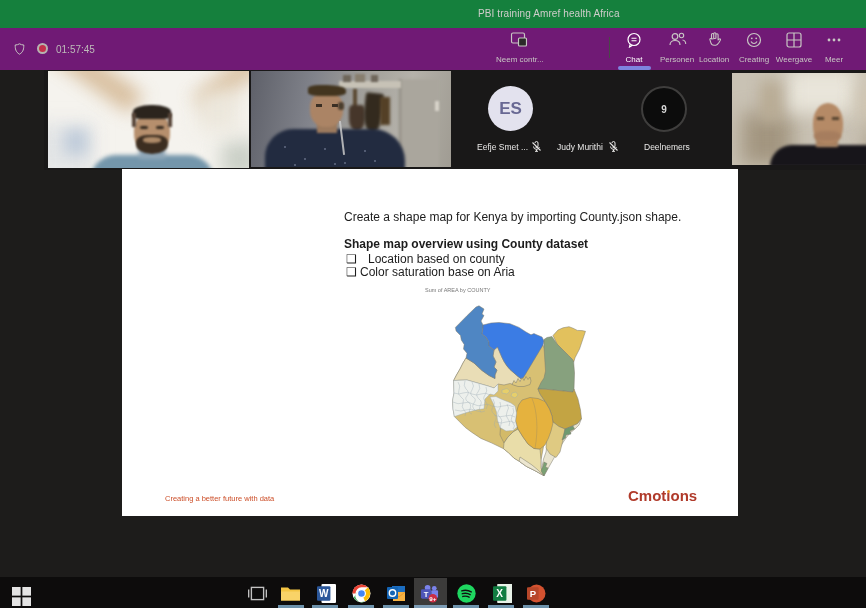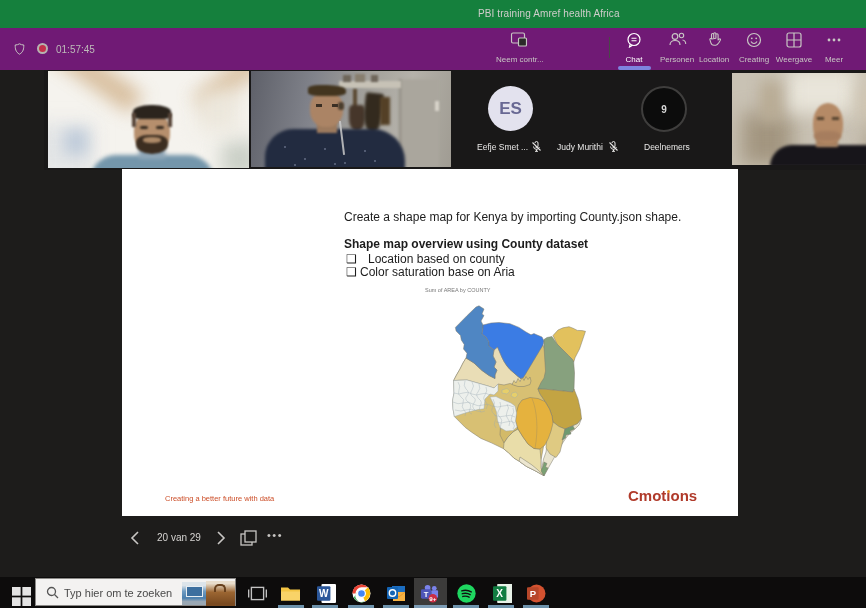--- a/index.html
+++ b/index.html
@@ -261,54 +261,29 @@
         <path d="M44,117 q6,2 10,0 q5,-2 9,1"></path>
       </g>
 
       <polygon points="50,85 55,83.5 58,86 55,89 50,88" fill="#e7cf6a" stroke="#9aa8b4" stroke-width="0.4"></polygon>
       <polygon points="60,88 64,87 66,90 63,93 59,91" fill="#e7cf6a" stroke="#9aa8b4" stroke-width="0.4"></polygon>
     </svg>
     <div id="cmotions">Cmotıons</div>
     <div style="position:absolute;left:545px;top:320.5px;width:3.2px;height:3.2px;background:#e8912d;border-radius:50%"></div>
   </div>
 
-  <div id="navrow">
-    <svg class="abs" style="left:130px;top:15px" width="10" height="14" viewBox="0 0 10 14">
-        <path d="M8 1 L2 7 L8 13" fill="none" stroke="#c8c6c4" stroke-width="1.6"></path>
-      </svg>
-    <div class="abs" style="left:157px;top:16px;font-size:10px;color:#d6d4d2">20 van 29</div>
-    <svg class="abs" style="left:216px;top:15px" width="10" height="14" viewBox="0 0 10 14">
-        <path d="M2 1 L8 7 L2 13" fill="none" stroke="#c8c6c4" stroke-width="1.6"></path>
-      </svg>
-    <svg class="abs" style="left:240px;top:14px" width="18" height="17" viewBox="0 0 18 17">
-        <rect x="1" y="4" width="11" height="11" fill="none" stroke="#c8c6c4" stroke-width="1.3"></rect>
-        <rect x="5" y="1" width="11" height="11" fill="#1b1a19" stroke="#c8c6c4" stroke-width="1.3"></rect>
-      </svg>
-    <div class="abs" style="left:267px;top:13px;font-size:11px;color:#c8c6c4;letter-spacing:1.5px">•••</div>
-  </div>
 
   <div id="taskbar">
 
     <svg class="tb-ico" style="left:12px;top:10px" width="11" height="11" viewBox="0 0 11 11">
         <rect x="0" y="0" width="5" height="5" fill="#e4e4e4"></rect>
         <rect x="6" y="0" width="5" height="5" fill="#e4e4e4"></rect>
         <rect x="0" y="6" width="5" height="5" fill="#e4e4e4"></rect>
         <rect x="6" y="6" width="5" height="5" fill="#e4e4e4"></rect>
       </svg>
-    <div id="searchbox">
-      <svg class="abs" style="left:10px;top:7px" width="13" height="13" viewBox="0 0 13 13">
-          <circle cx="5.5" cy="5.5" r="4" fill="none" stroke="#555" stroke-width="1.3"></circle>
-          <path d="M8.5 8.5 L12 12" stroke="#555" stroke-width="1.3"></path>
-        </svg>
-      <span id="searchtext">Typ hier om te zoeken</span>
-      <div class="abs" style="left:146px;top:3px;width:26px;height:23px;background:linear-gradient(180deg,#dce4ea 15%,#6f9cc2 40%,#4a7fae 70%,#9aa8b4 85%)"></div>
-      <div class="abs" style="left:150px;top:7px;width:17px;height:11px;background:#3c6f9f;border:1px solid #e8eef2"></div>
-      <div class="abs" style="left:170px;top:2px;width:29px;height:25px;background:linear-gradient(180deg,#e8ddcc 10%,#9c6632 45%,#7a4a20 90%)"></div>
-      <div class="abs" style="left:178px;top:5px;width:12px;height:8px;border:2px solid #67401d;border-bottom:none;border-radius:5px 5px 0 0"></div>
-    </div>
 
     <svg class="tb-ico" style="left:248px;top:7px" width="14" height="14" viewBox="0 0 14 14">
         <rect x="2.5" y="2.5" width="9" height="9" fill="none" stroke="#c2c2c2" stroke-width="1"></rect>
         <path d="M0.5 4 v6 M13.5 4 v6" stroke="#c2c2c2" stroke-width="1"></path>
       </svg>
 
     <svg class="tb-ico" style="left:281px" width="19" height="16" viewBox="0 0 19 16">
         <path d="M0 2 h7 l2 2 h10 v11 h-19 z" fill="#f4c544"></path>
         <path d="M0 6 h19 v9 h-19 z" fill="#f9d368"></path>
       </svg>

